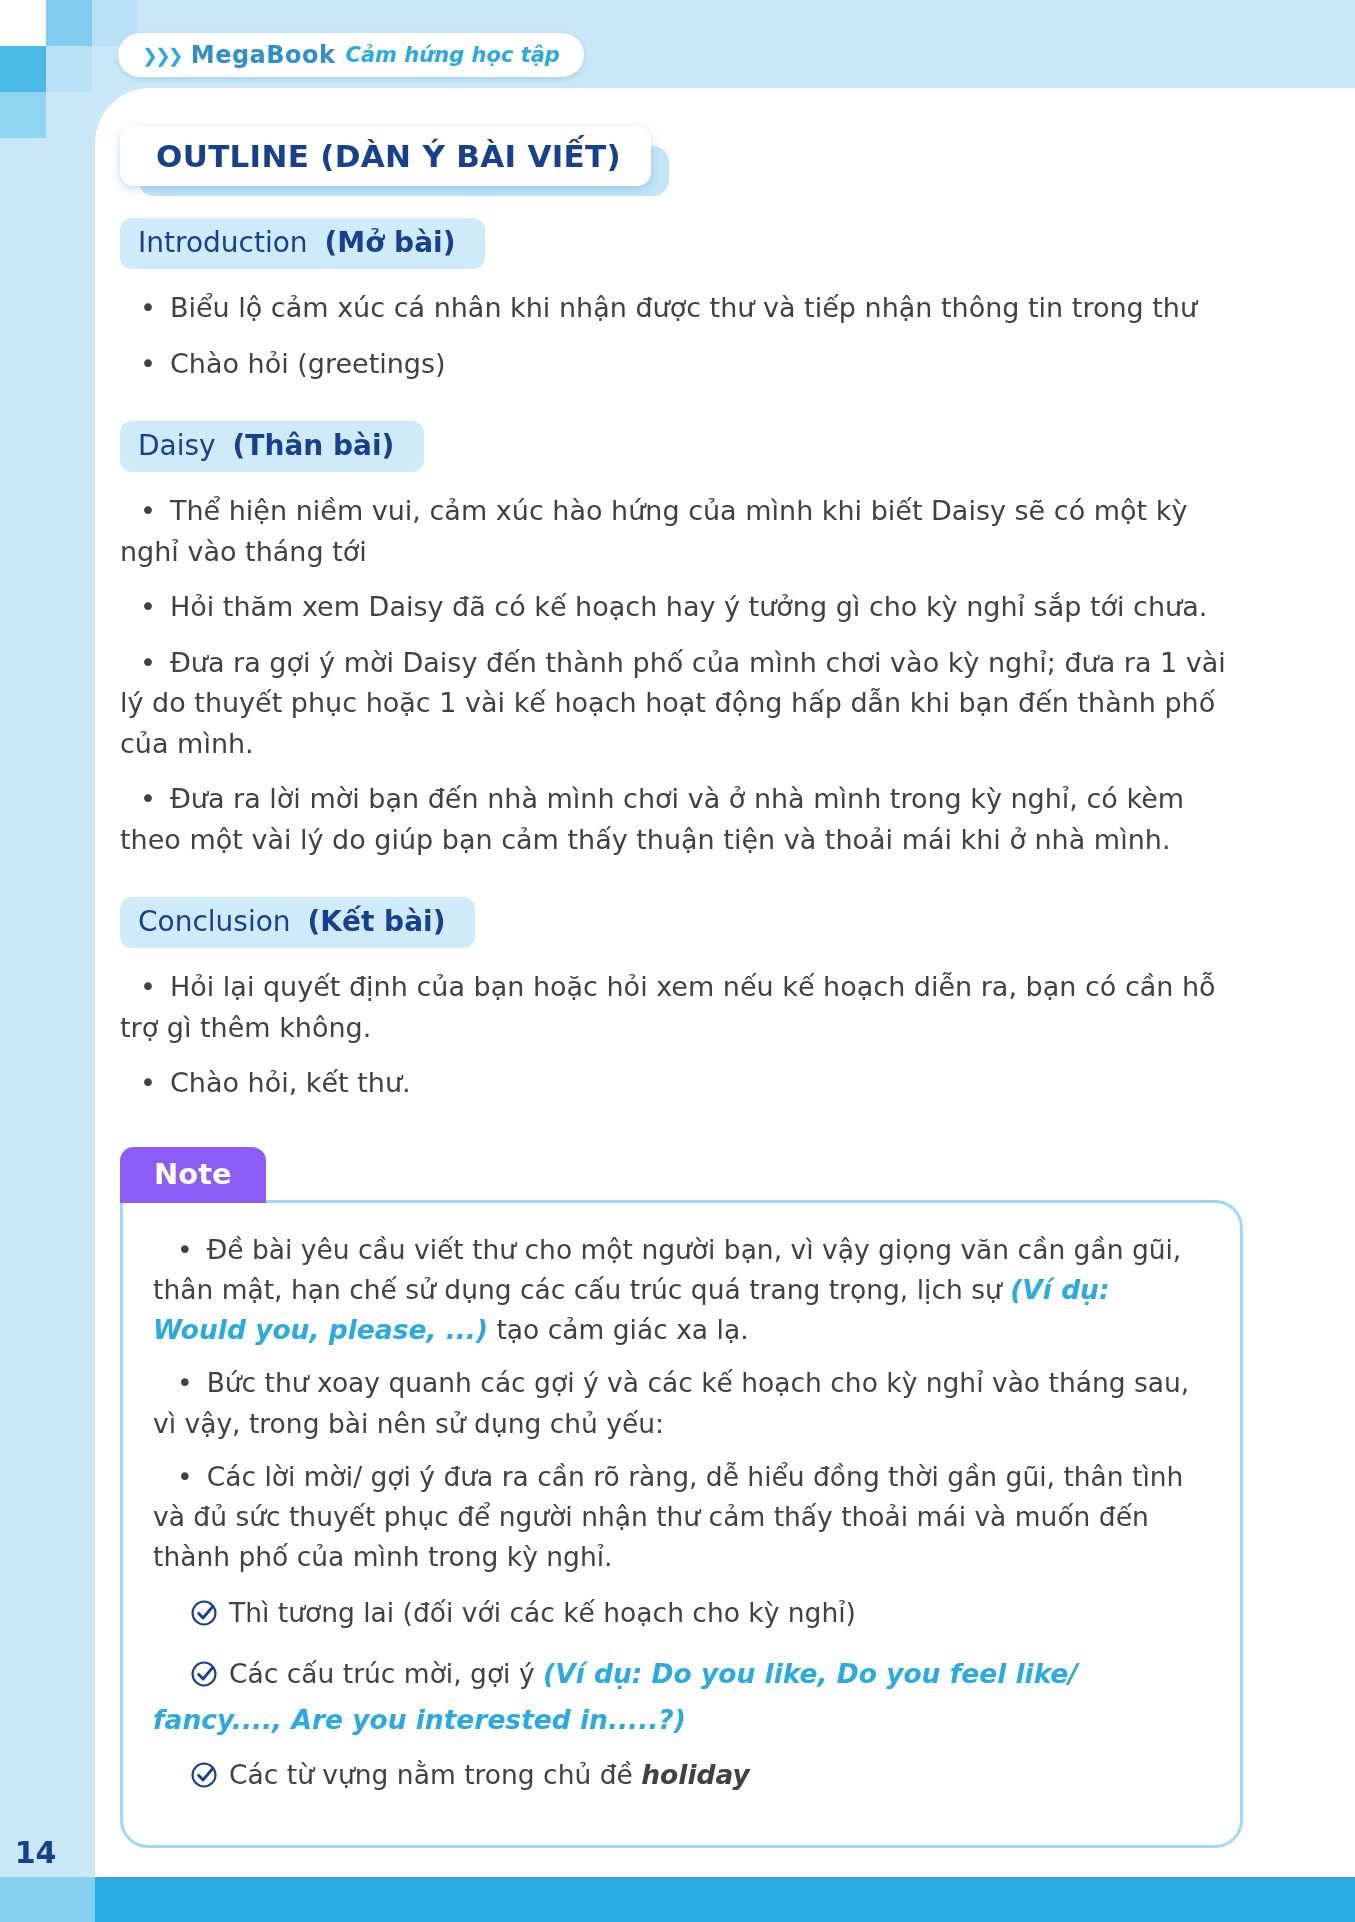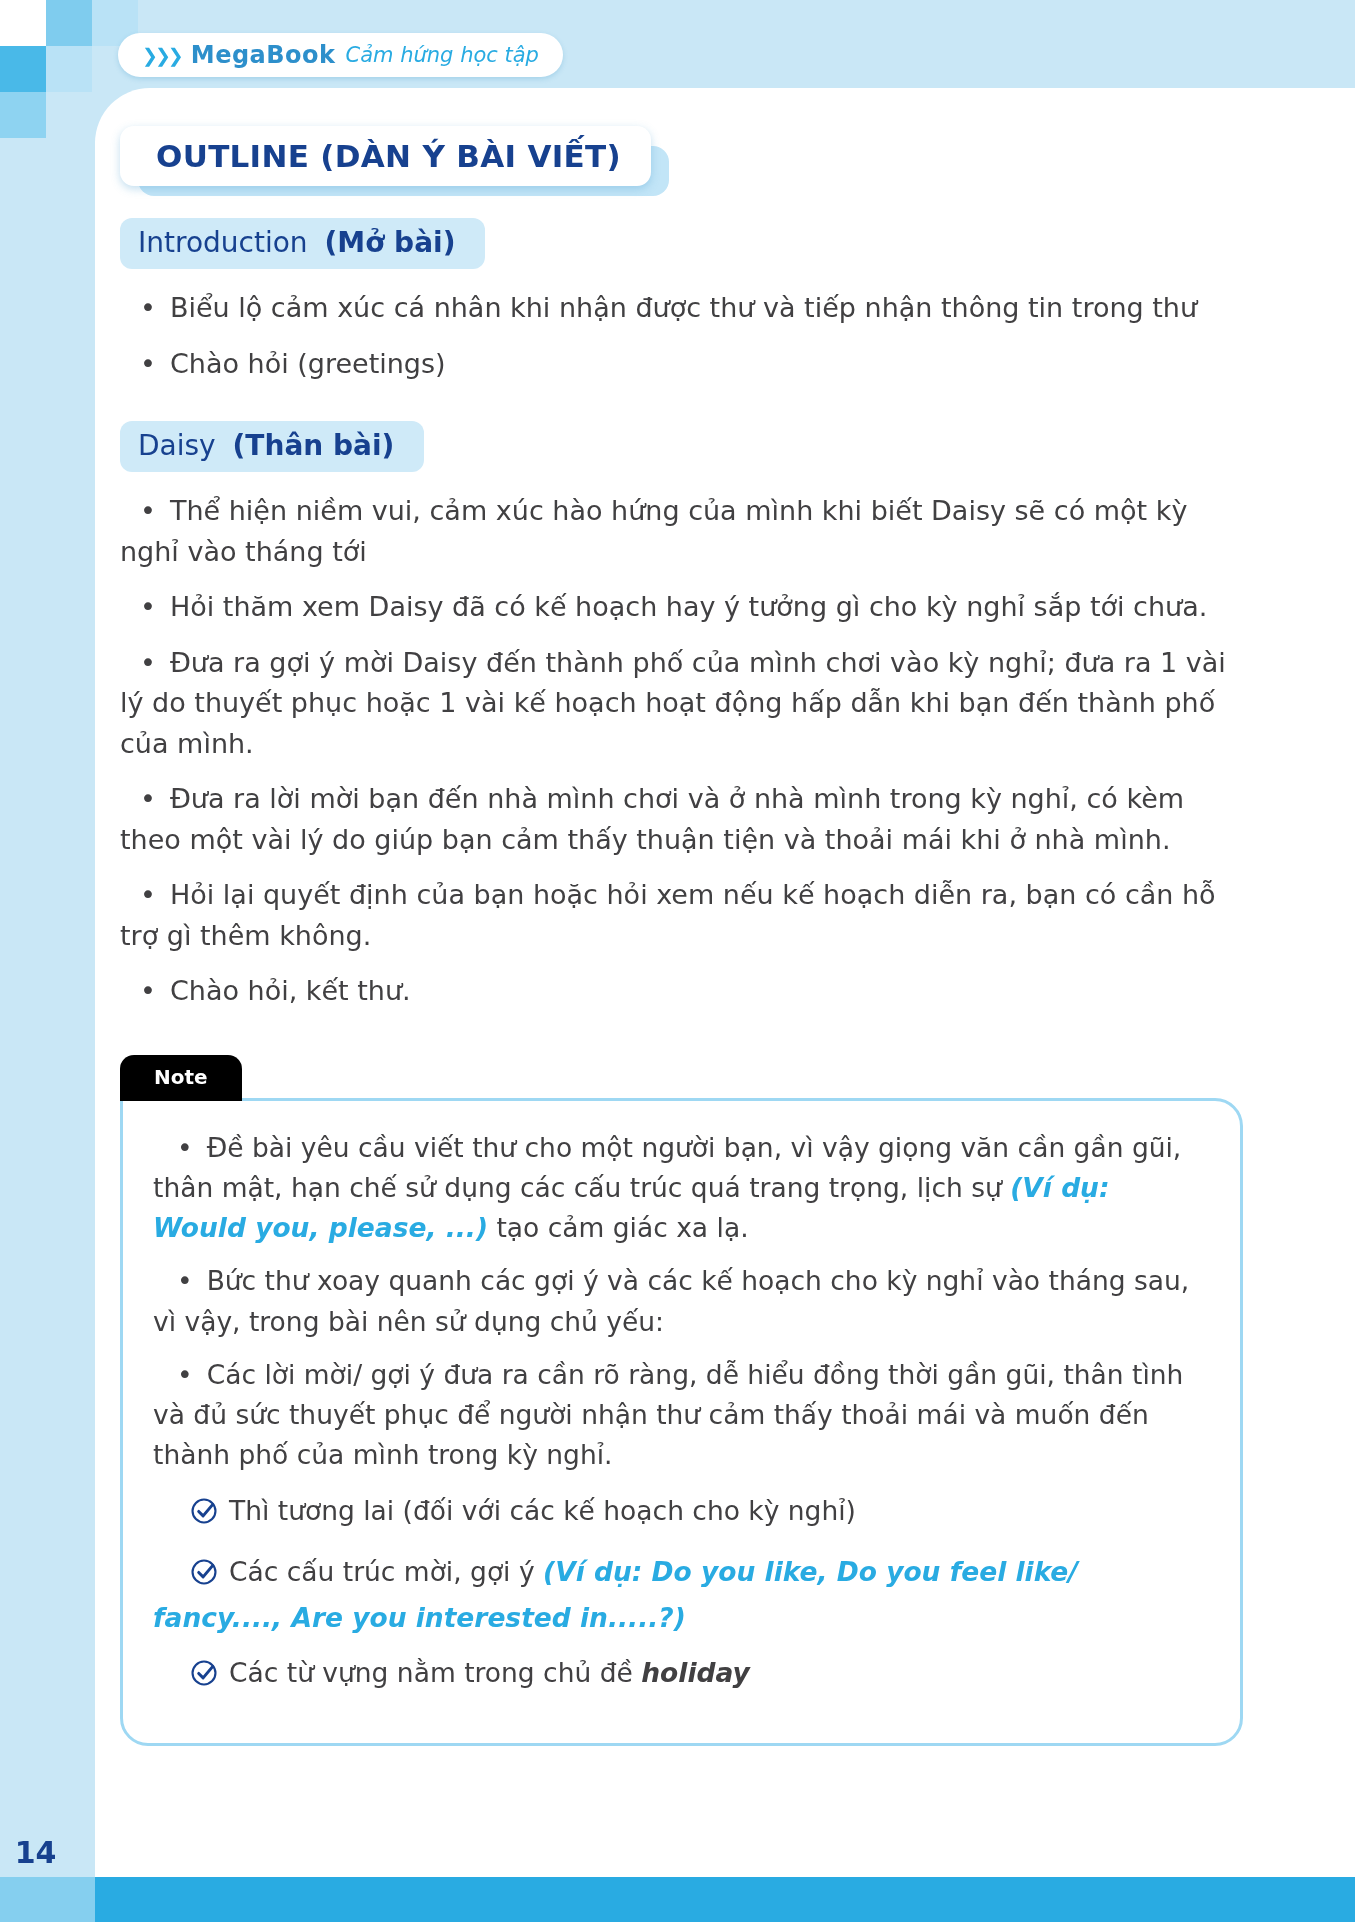--- a/index.html
+++ b/index.html
@@ -25,21 +25,21 @@
 
   
   .brand-pill {
     position: absolute; left: 118px; top: 33px; height: 44px;
     background: #ffffff; border-radius: 22px;
     display: flex; align-items: center; padding: 0 24px;
     box-shadow: 0 2px 5px rgba(60,150,200,.25);
   }
   .logo-mark { color: #29abe2; font-weight: 700; font-size: 19px; letter-spacing: -3px; margin-right: 10px; }
   .logo-text { font-weight: 700; font-size: 24px; color: #2d8fcb; letter-spacing: .5px; }
-  .brand-tagline { font-style: italic; color: #29abe2; font-size: 21px; margin-left: 10px; font-weight: 400; }
+  .brand-tagline { font-style: italic; color: #29abe2; font-size: 21px; margin-left: 10px; font-weight: 700; }
 
   
   .sheet {
     position: absolute; left: 95px; top: 88px; right: 0; bottom: 45px;
     background: #ffffff; border-top-left-radius: 55px;
     padding: 26px 112px 0 25px;
   }
 
   
   .outline-wrap { position: relative; display: inline-block; margin: 12px 0 10px 0; }
@@ -70,22 +70,22 @@
     margin: 15px 0; color: #414042;
   }
   .dot { margin-right: 14px; }
   .seg-n  { }
   .seg-bi { color: #29abe2; font-style: italic; font-weight: 600; }
   .seg-it { font-style: italic; font-weight: 600; }
 
   
   .note-tab {
     display: inline-block; position: relative; z-index: 2;
-    background: #000000; color: #ffffff;
-    font-weight: 700; font-size: 20px;
+    background: #8b5cf6; color: #ffffff;
+    font-weight: 700; font-size: 29px;
     padding: 10px 34px 12px 34px;
     border-radius: 14px 14px 0 0;
     margin-top: 28px; margin-bottom: -3px;
   }
   .note-box {
     position: relative; z-index: 1;
     border: 3px solid #9ed8f3;
     border-radius: 0 28px 28px 28px;
     padding: 14px 34px 28px 30px;
   }
@@ -148,20 +148,26 @@
       <span class="pill-b">Daisy</span>
       <span class="pill-i">(Thân bài)</span>
     </div>
   </div>
   <p class="bullet"><span class="dot">•</span><span class="bt"><span class="seg-n">Thể hiện niềm vui, cảm xúc hào hứng của mình khi biết Daisy sẽ có một kỳ nghỉ vào tháng tới</span></span></p>
   <p class="bullet"><span class="dot">•</span><span class="bt"><span class="seg-n">Hỏi thăm xem Daisy đã có kế hoạch hay ý tưởng gì cho kỳ nghỉ sắp tới chưa.</span></span></p>
   <p class="bullet"><span class="dot">•</span><span class="bt"><span class="seg-n">Đưa ra gợi ý mời Daisy đến thành phố của mình chơi vào kỳ nghỉ; đưa ra 1 vài lý do thuyết phục hoặc 1 vài kế hoạch hoạt động hấp dẫn khi bạn đến thành phố của mình.</span></span></p>
   <p class="bullet"><span class="dot">•</span><span class="bt"><span class="seg-n">Đưa ra lời mời bạn đến nhà mình chơi và ở nhà mình trong kỳ nghỉ, có kèm theo một vài lý do giúp bạn cảm thấy thuận tiện và thoải mái khi ở nhà mình.</span></span></p>
 
   
+  <div>
+    <div class="section-pill">
+      <span class="pill-b">Conclusion</span>
+      <span class="pill-i">(Kết bài)</span>
+    </div>
+  </div>
   <p class="bullet"><span class="dot">•</span><span class="bt"><span class="seg-n">Hỏi lại quyết định của bạn hoặc hỏi xem nếu kế hoạch diễn ra, bạn có cần hỗ trợ gì thêm không.</span></span></p>
   <p class="bullet"><span class="dot">•</span><span class="bt"><span class="seg-n">Chào hỏi, kết thư.</span></span></p>
 
   
   <div>
     <div class="note-tab">
       <span>Note</span>
     </div>
   </div>
   <div class="note-box">

